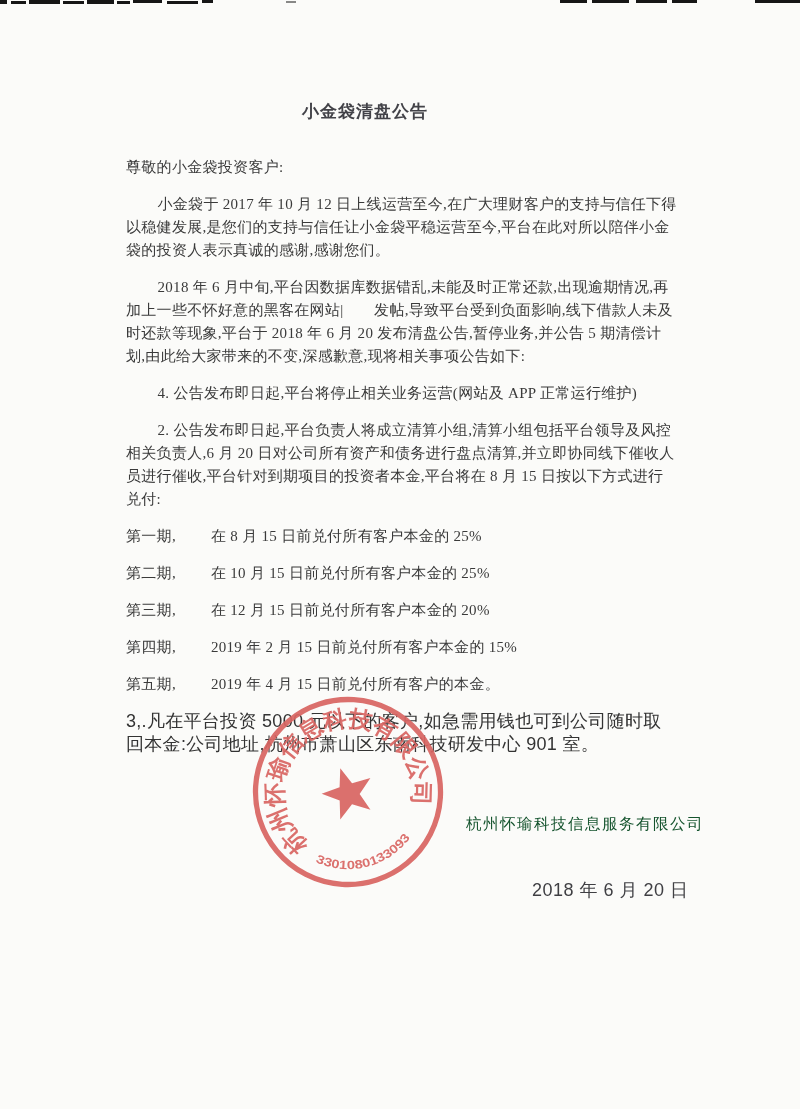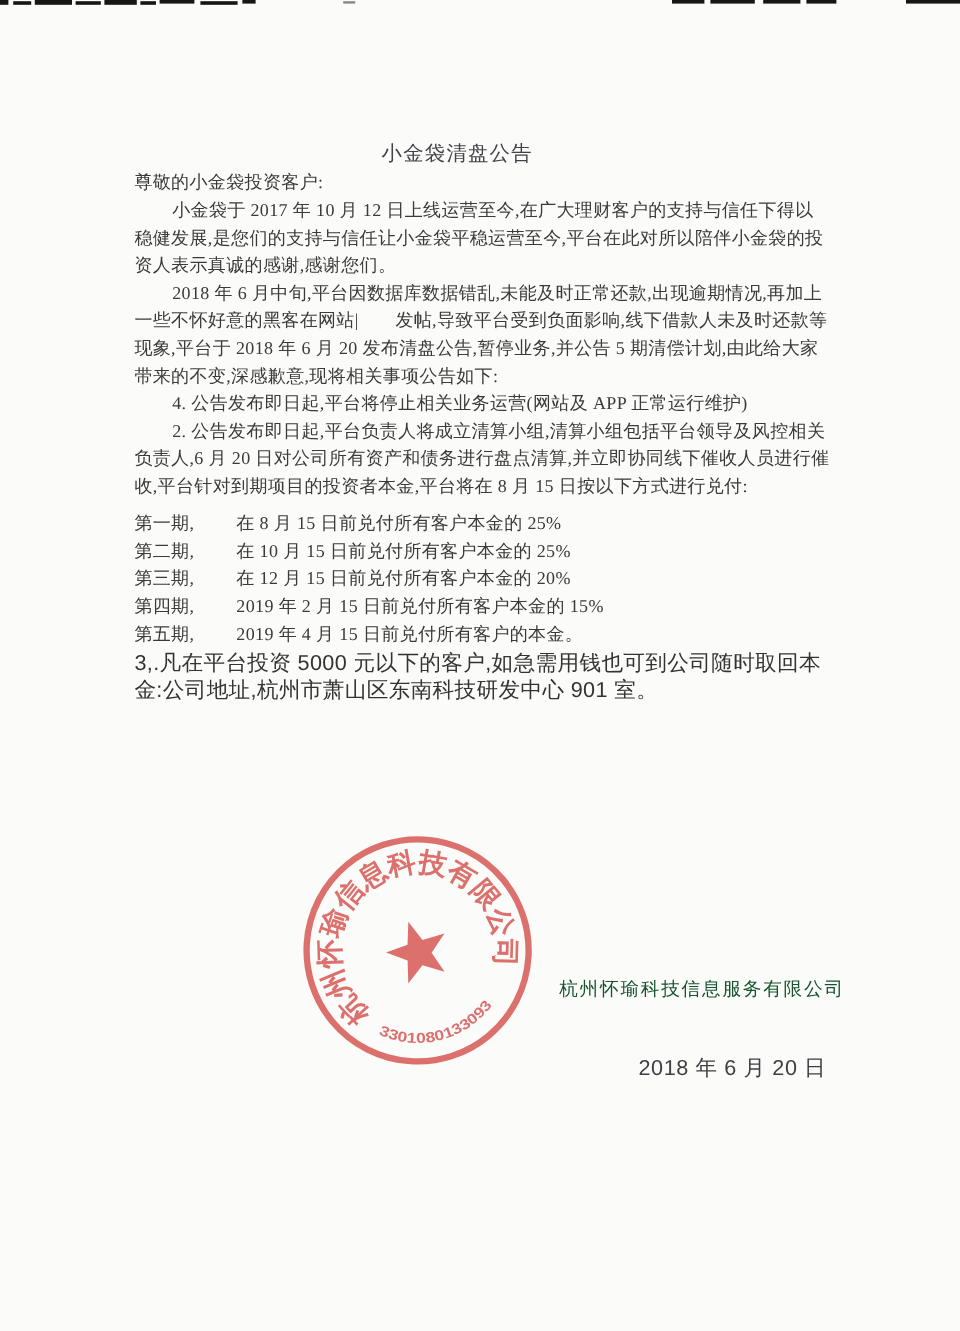--- a/index.html
+++ b/index.html
@@ -5,28 +5,28 @@
   html,body { margin:0; padding:0; }
   body { background:#fbfbf9; }
   .page {
     position:relative; width:800px; height:1109px; margin:0 auto;
     background:#fbfbf9; overflow:hidden;
     font-family:"Liberation Serif","DejaVu Serif",serif;
     color:#3a3a3a;
   }
   .artifact { position:absolute; background:#161616; }
   .title {
-    position:absolute; left:302px; top:100px; margin:16px;
-    font-size:17px; font-weight:normal; letter-spacing:1px; color:#424248;
+    position:absolute; left:302px; top:100px; margin:0;
+    font-size:17px; font-weight:bold; letter-spacing:1px; color:#424248;
   }
   .body-block {
     position:absolute; left:112px; top:142px; width:580px;
     font-size:15px; line-height:23px; letter-spacing:.3px;
   }
-  .body-block p { margin:0; }
+  .body-block p { margin:14px; }
   p.indent { text-indent:2.1em; }
   .schedule { margin-top:8px; }
   .sched-row { display:flex;gap:20px; }
   .sched-label { flex:0 0 auto; margin-right:15px; }
   .note {
     margin-top:52px; margin-left:-8px;
     font-family:"Liberation Sans","DejaVu Sans",sans-serif;
     font-size:18px; color:#333;
   }
   .seal {

